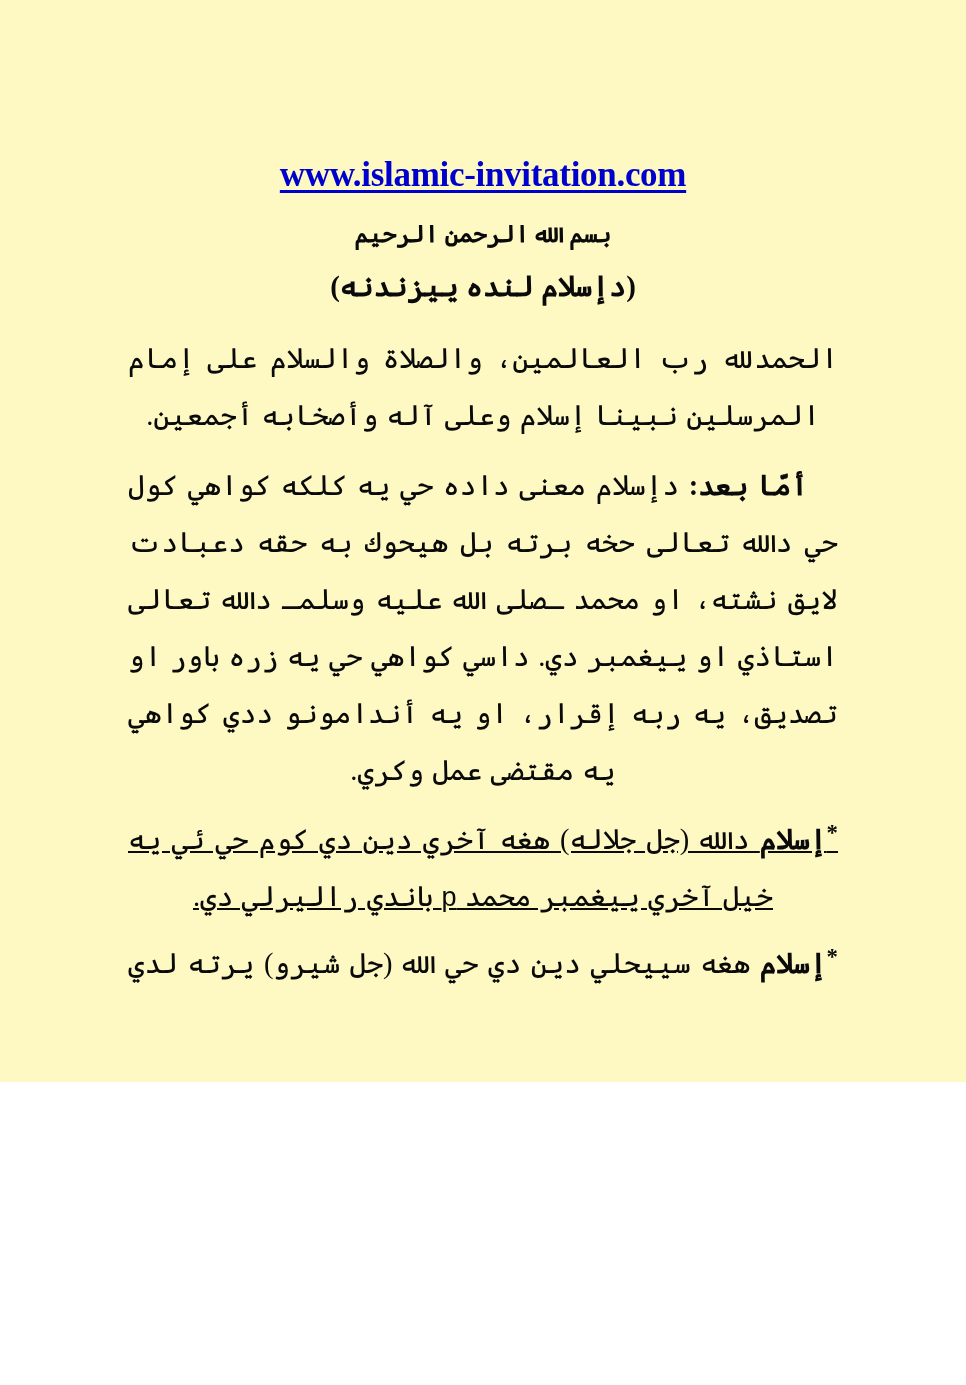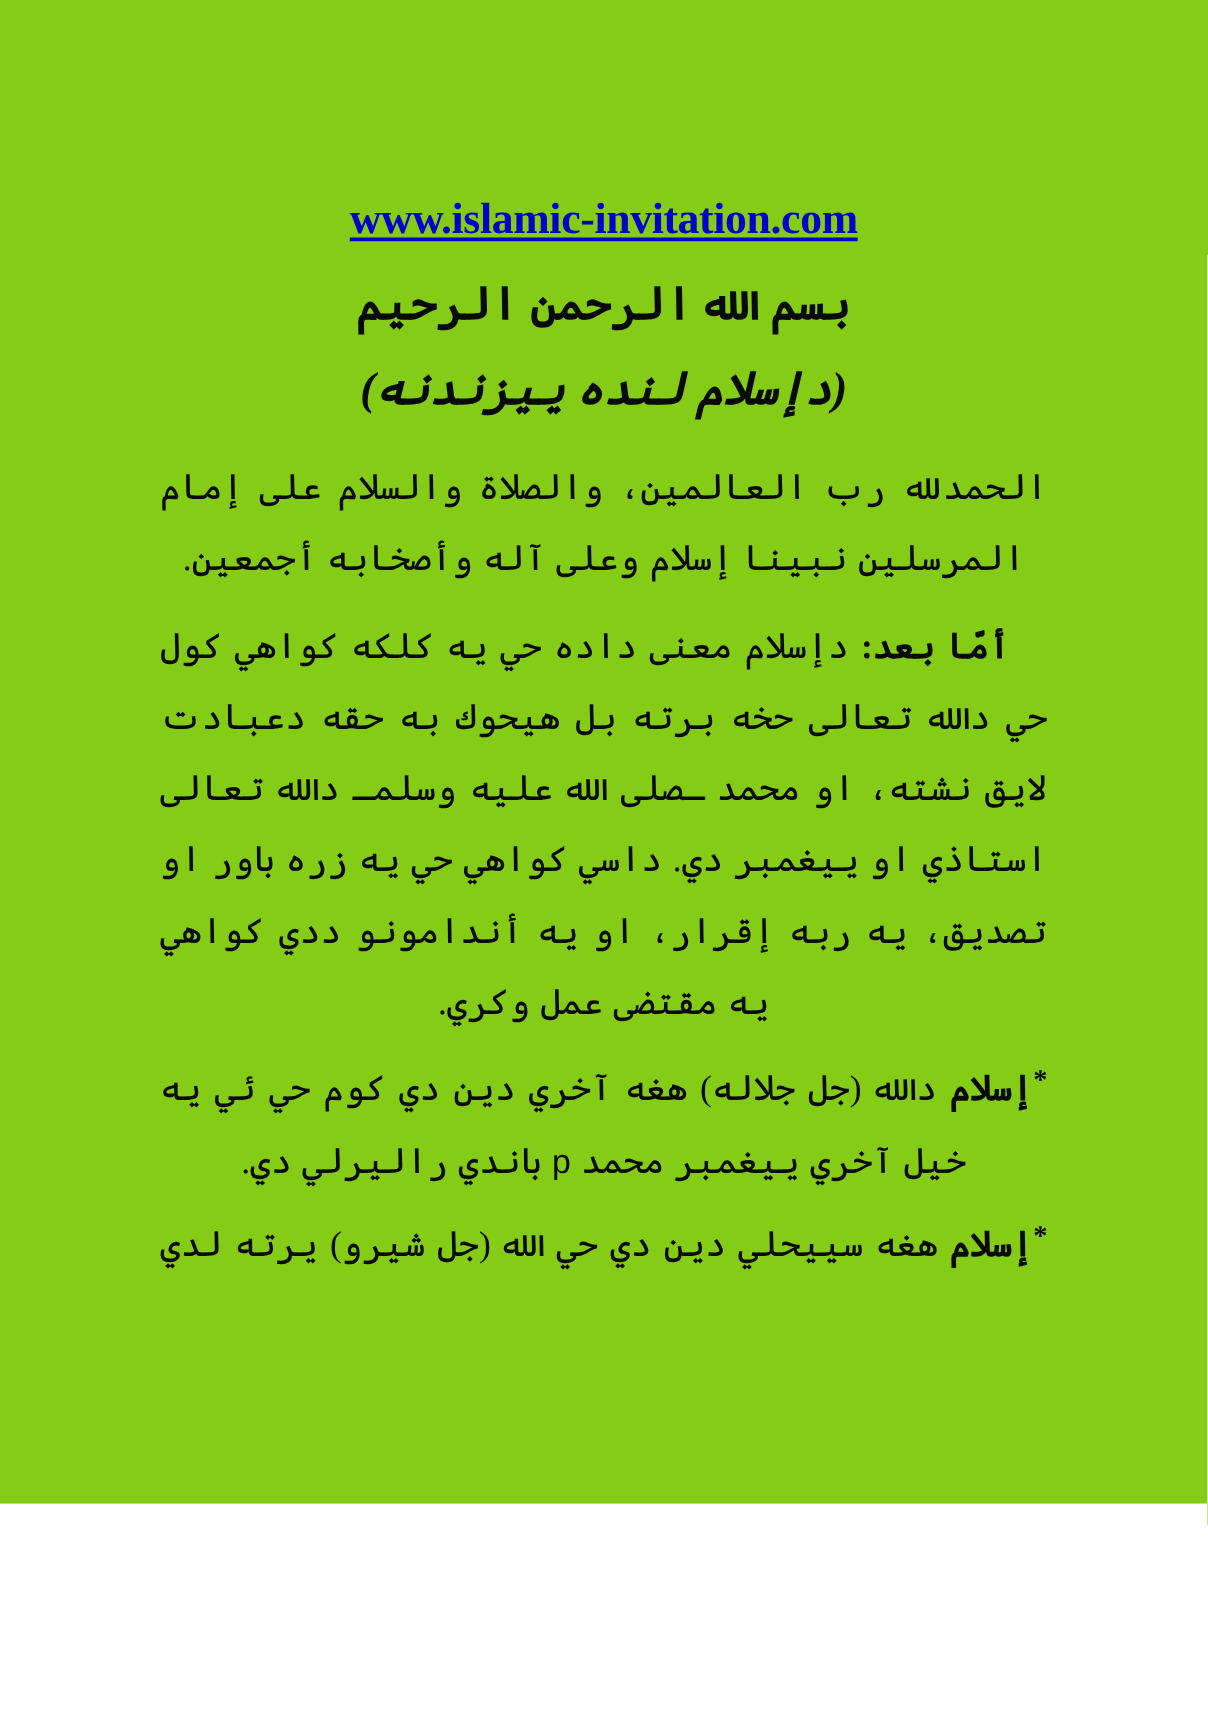--- a/index.html
+++ b/index.html
@@ -5,23 +5,23 @@
 <style>
   html, body {
     margin: 0;
     padding: 0;
     background: #ffffff;
   }
 
   .page {
     position: relative;
     width: 966px;
-    height: 1203px;
+    height: 1082px;
     margin: 0 auto;
-    background: #84cc16;
+    background: #fef9c3;
     overflow: hidden;
     box-sizing: border-box;
   }
 
   .content {
     position: absolute;
     left: 128px;
     top: 0;
     width: 710px;
   }
@@ -42,43 +42,43 @@
     letter-spacing: -0.3px;
     white-space: nowrap;
   }
 
   
   .heading {
     text-align: center;
     direction: rtl;
     font-family: "Liberation Serif", "DejaVu Serif", serif;
     font-weight: bold;
-    font-size: 37px;
+    font-size: 24px;
     line-height: 1.5;
     color: #0a0a0a;
   }
   .basmala { margin-top: 22px; }
-  .book-title { margin-top: 13px; font-size: 37px; font-style: italic; }
+  .book-title { margin-top: 13px; font-size: 29px; }
 
   
   .para {
     direction: rtl;
     text-align: justify;
     text-align-last: center;
     font-family: "Liberation Serif", "DejaVu Serif", serif;
     font-size: 28.5px;
     line-height: 57px;
     color: #0a0a0a;
     margin: 0;
     word-spacing: 1px;
   }
   .para.p-intro { margin-top: 22px; }
   .para.p-amma  { margin-top: 13px; }
   .para.p-def   { margin-top: 13px; }
-  .para.p-star  { margin-top: 12px; text-align-last: center; }
+  .para.p-star  { margin-top: 12px; text-align-last: center; text-decoration: underline; }
   .para.p-star-last {
     margin-top: 10px;
     text-align-last: justify;
   }
 
   .indent { display: inline-block; width: 30px; }
 
   b.bold-run { font-weight: bold; }
 
   .star {

